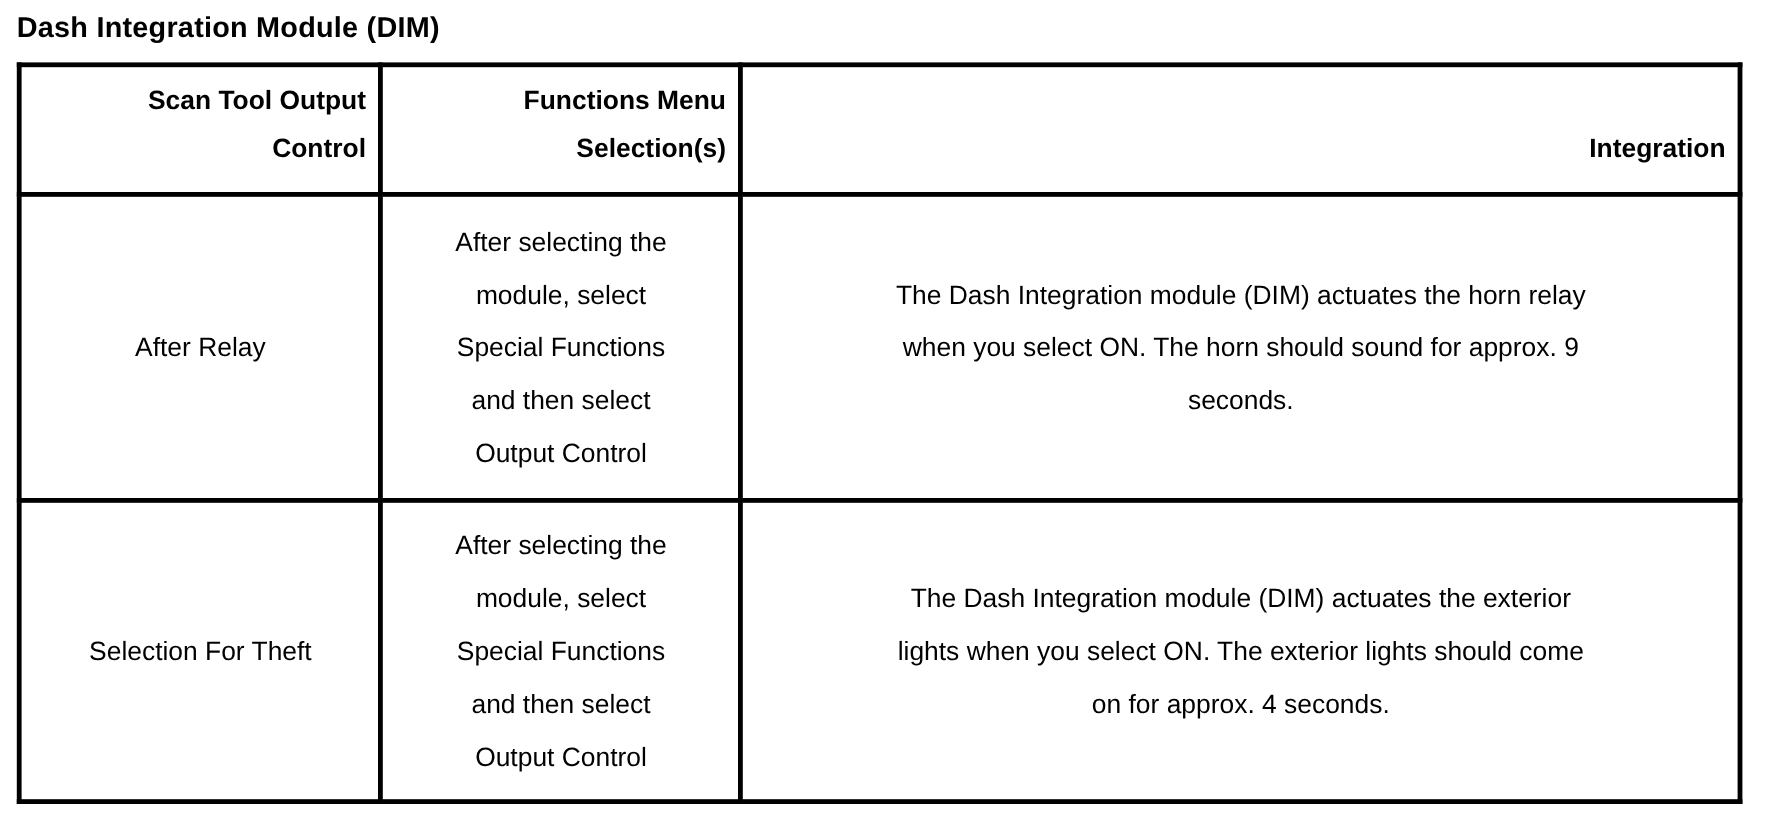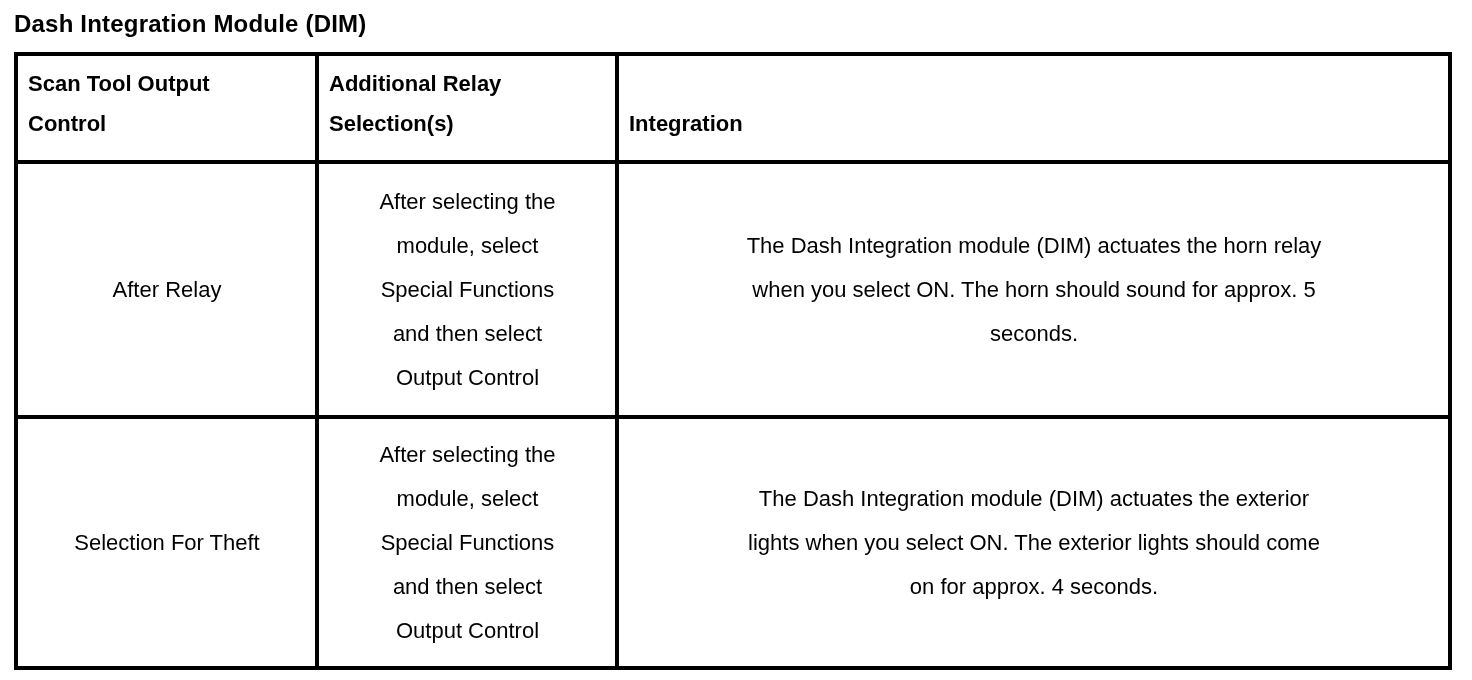--- a/index.html
+++ b/index.html
@@ -35,21 +35,21 @@
   th, td {
     border: 4px solid #000000;
     background: #ffffff;
   }
   thead tr { height: 108px; }
   tbody tr.row-1 { height: 255px; }
   tbody tr.row-2 { height: 251px; }
   th {
     font-size: 22px;
     font-weight: bold;
-    text-align: left;
+    text-align: right;
     vertical-align: bottom;
     padding: 8px 10px 16px 10px;
     line-height: 40px;
     white-space: pre-line;
   }
   td {
     font-size: 22px;
     font-weight: normal;
     vertical-align: middle;
     text-align: center;
@@ -70,35 +70,35 @@
   <table class="dim-table">
     <colgroup>
       <col class="c1">
       <col class="c2">
       <col class="c3">
     </colgroup>
     <thead>
       <tr>
         <th>Scan Tool Output
 Control</th>
-        <th>Additional Relay
+        <th>Functions Menu
 Selection(s)</th>
         <th>Integration</th>
       </tr>
     </thead>
     <tbody>
       <tr class="row-1">
         <td class="name-cell">After Relay</td>
         <td class="menu-cell">After selecting the
 module, select
 Special Functions
 and then select
 Output Control</td>
         <td class="desc-cell">The Dash Integration module (DIM) actuates the horn relay
-when you select ON. The horn should sound for approx. 5
+when you select ON. The horn should sound for approx. 9
 seconds.</td>
       </tr>
       <tr class="row-2">
         <td class="name-cell">Selection For Theft</td>
         <td class="menu-cell">After selecting the
 module, select
 Special Functions
 and then select
 Output Control</td>
         <td class="desc-cell">The Dash Integration module (DIM) actuates the exterior

